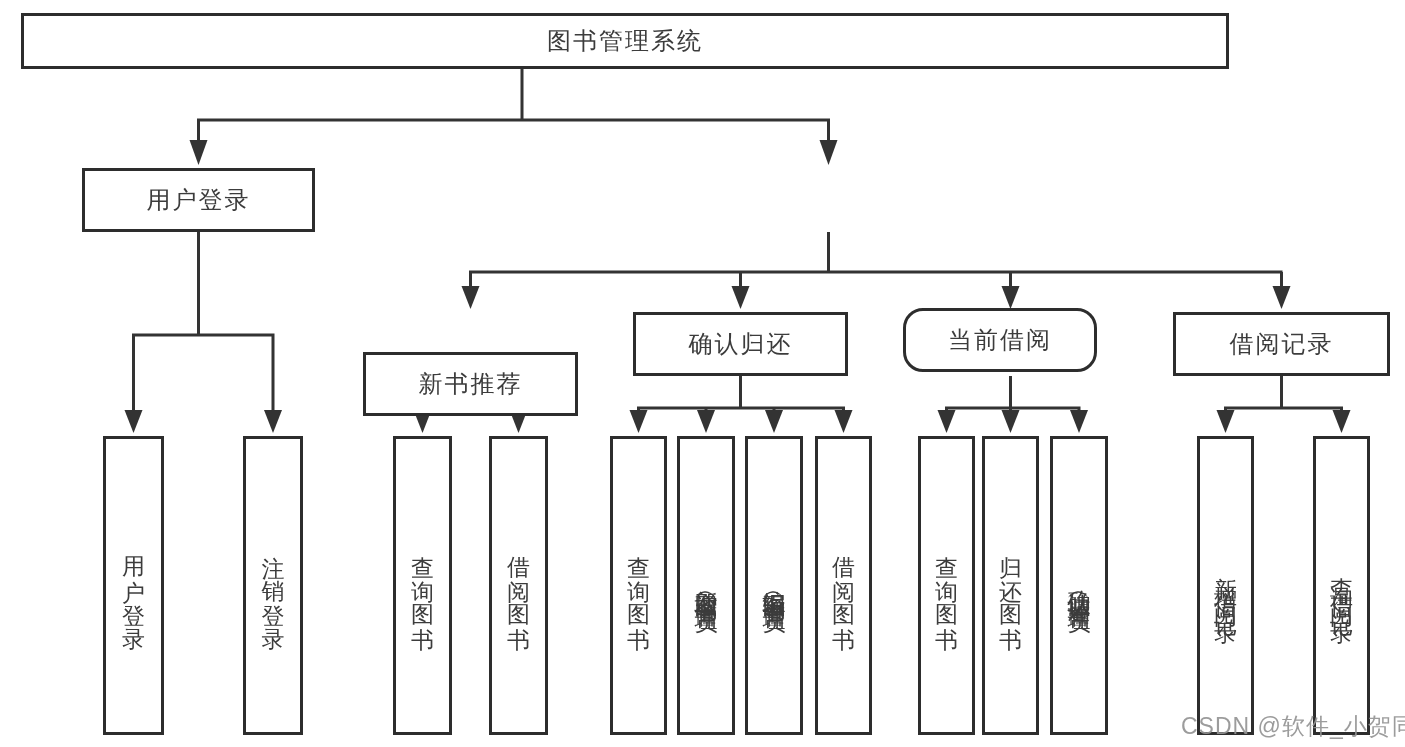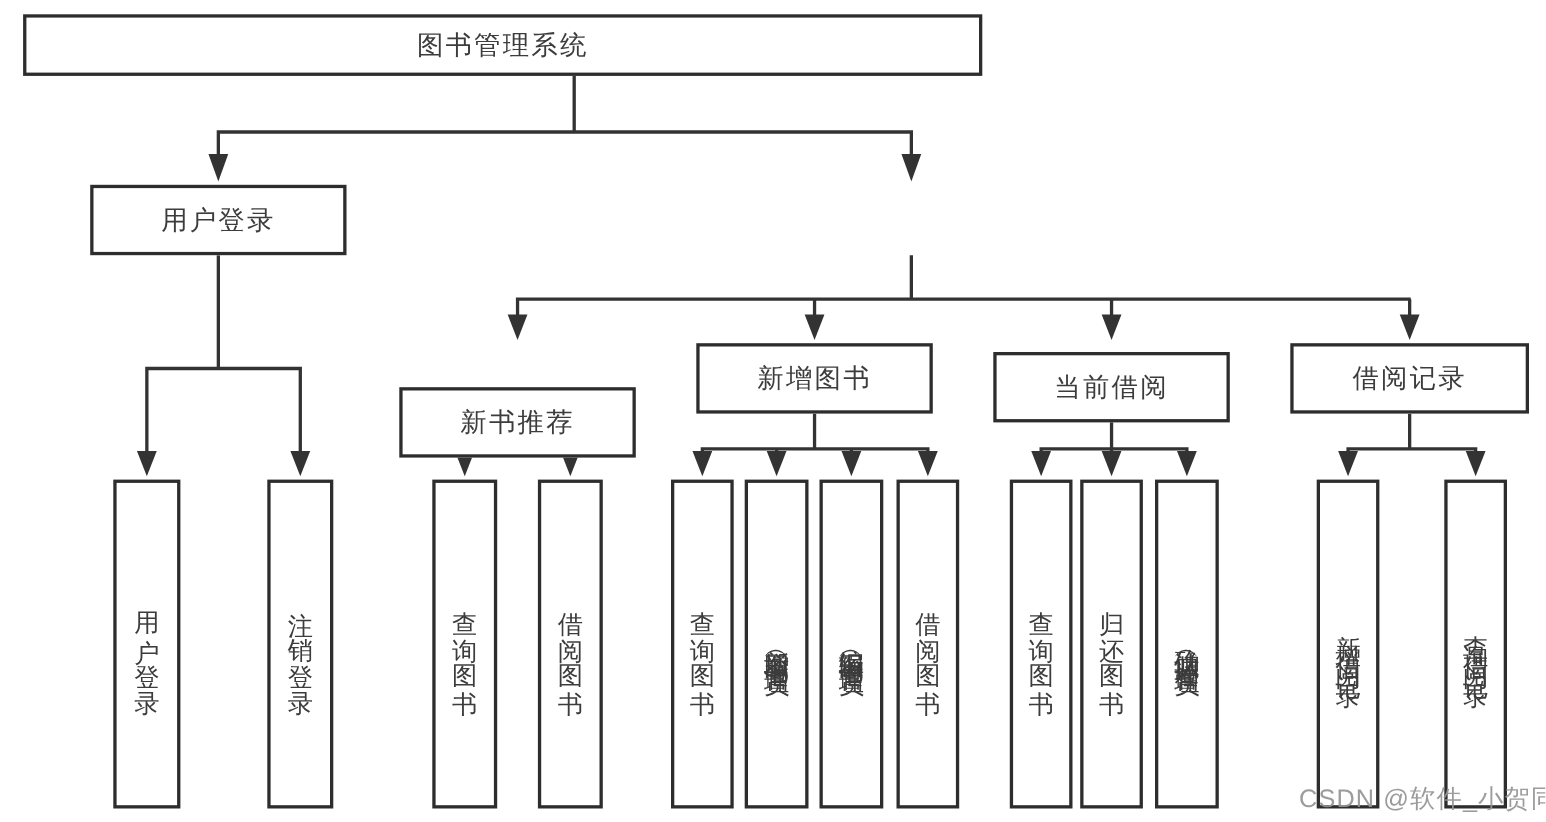--- a/index.html
+++ b/index.html
@@ -84,35 +84,35 @@
       <polygon points="765,410 783,410 774,433"></polygon>
       <polygon points="834.5,410 852.5,410 843.5,433"></polygon>
       <polygon points="937.5,410 955.5,410 946.5,433"></polygon>
       <polygon points="1001.5,410 1019.5,410 1010.5,433"></polygon>
       <polygon points="1070,410 1088,410 1079,433"></polygon>
       <polygon points="1216.5,410 1234.5,410 1225.5,433"></polygon>
       <polygon points="1332.5,410 1350.5,410 1341.5,433"></polygon>
     </g>
   </svg>
 
-  <div class="node hnode" style="left:21px;top:13px;width:872px;height:56px;">
+  <div class="node hnode" style="left:21px;top:13px;width:1208px;height:56px;">
     <span>图书管理系统</span>
   </div>
 
   <div class="node hnode" style="left:82px;top:168px;width:233px;height:64px;">
     <span>用户登录</span>
   </div>
 
   <div class="node hnode" style="left:363px;top:312px;width:215px;height:64px;margin-top:40px;">
     <span>新书推荐</span>
   </div>
   <div class="node hnode" style="left:633px;top:312px;width:215px;height:64px;">
-    <span>新增图书</span>
+    <span>确认归还</span>
   </div>
-  <div class="node hnode" style="left:903px;top:320px;width:215px;height:64px;">
+  <div class="node hnode" style="left:903px;top:308px;width:194px;height:64px;border-radius:20px;">
     <span>当前借阅</span>
   </div>
   <div class="node hnode" style="left:1173px;top:312px;width:217px;height:64px;">
     <span>借阅记录</span>
   </div>
 
   <div class="node leaf" style="left:103px;top:436px;width:61px;height:299px;">
     <span class="vtext vs">用户登录</span>
   </div>
   <div class="node leaf" style="left:243px;top:436px;width:60px;height:299px;">

